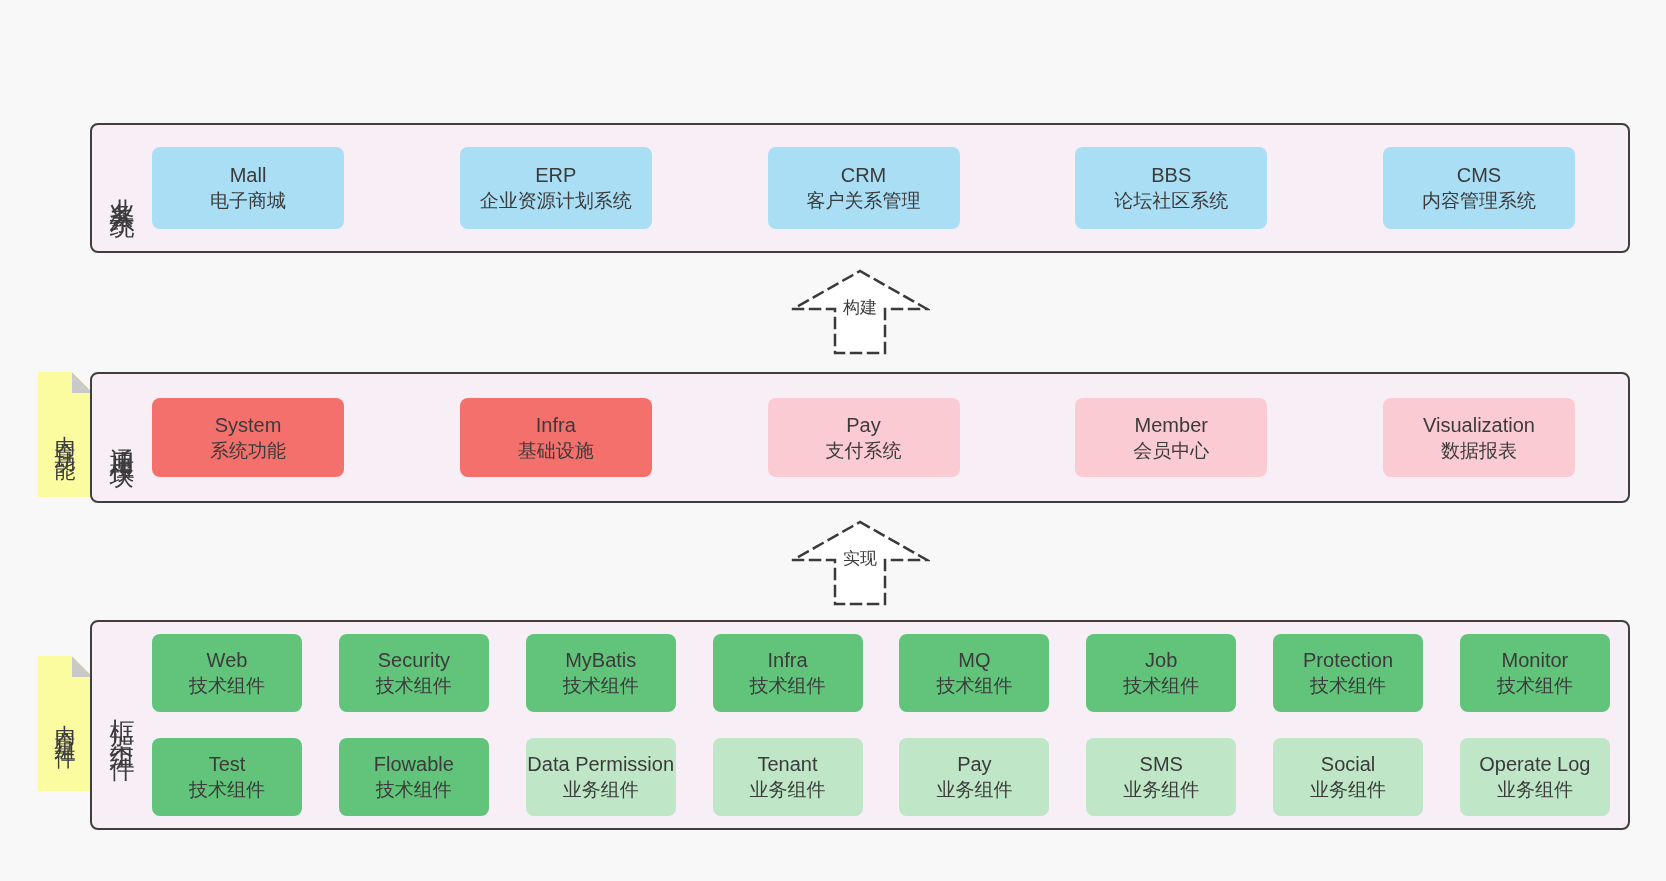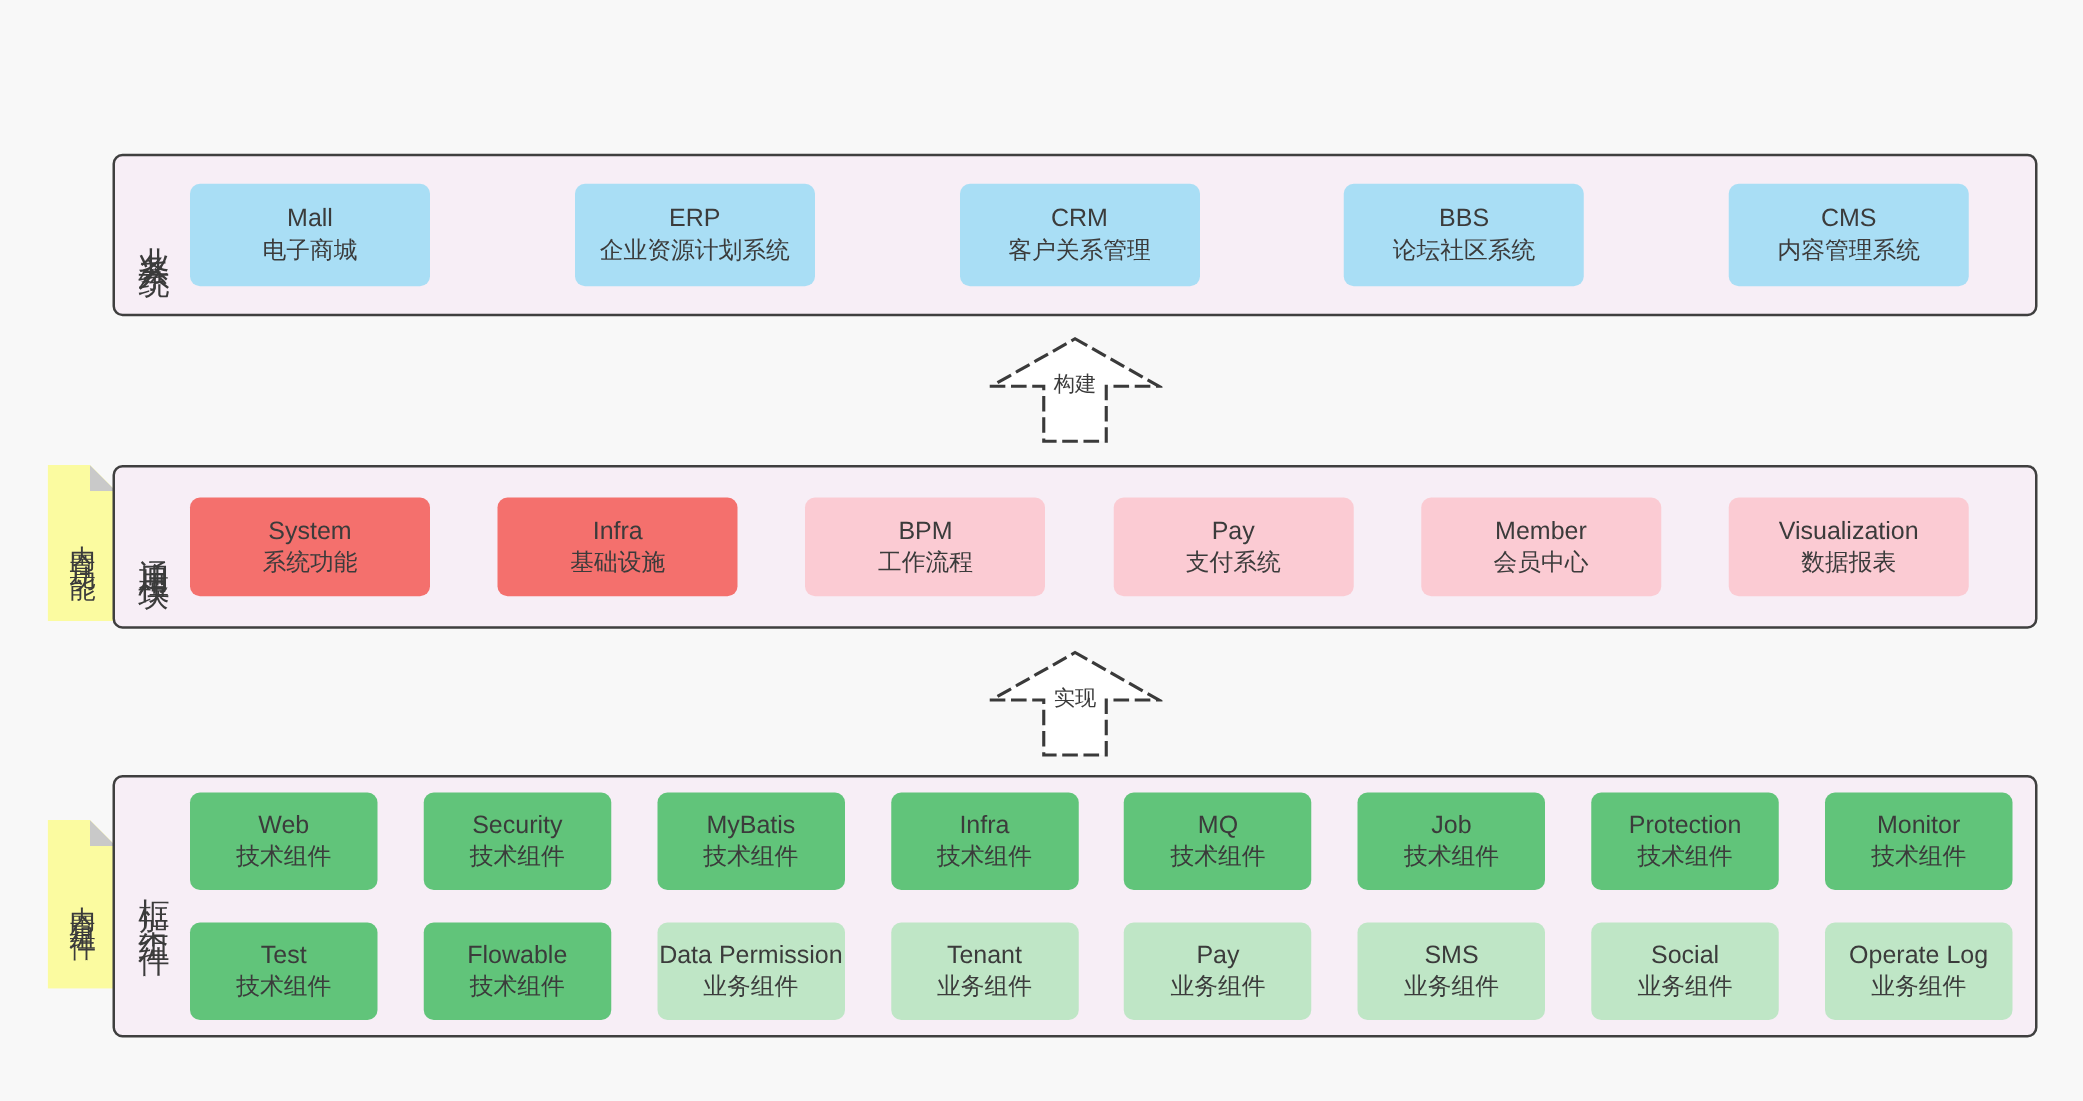--- a/index.html
+++ b/index.html
@@ -115,24 +115,20 @@
       <div class="row row-6">
         <div class="box red">
           <div class="box-name">System</div>
           <div class="box-desc">系统功能</div>
         </div>
         <div class="box red">
           <div class="box-name">Infra</div>
           <div class="box-desc">基础设施</div>
         </div>
         <div class="box pink">
-          <div class="box-name">BPM</div>
-          <div class="box-desc">工作流程</div>
-        </div>
-        <div class="box pink">
           <div class="box-name">Pay</div>
           <div class="box-desc">支付系统</div>
         </div>
         <div class="box pink">
           <div class="box-name">Member</div>
           <div class="box-desc">会员中心</div>
         </div>
         <div class="box pink">
           <div class="box-name">Visualization</div>
           <div class="box-desc">数据报表</div>

